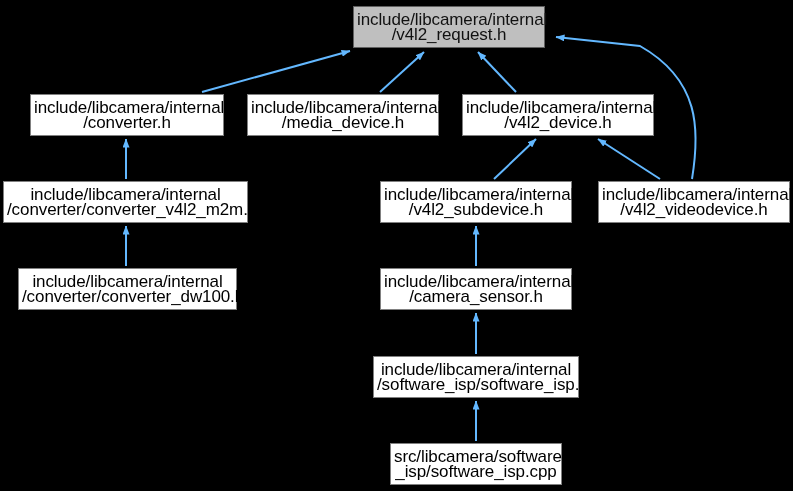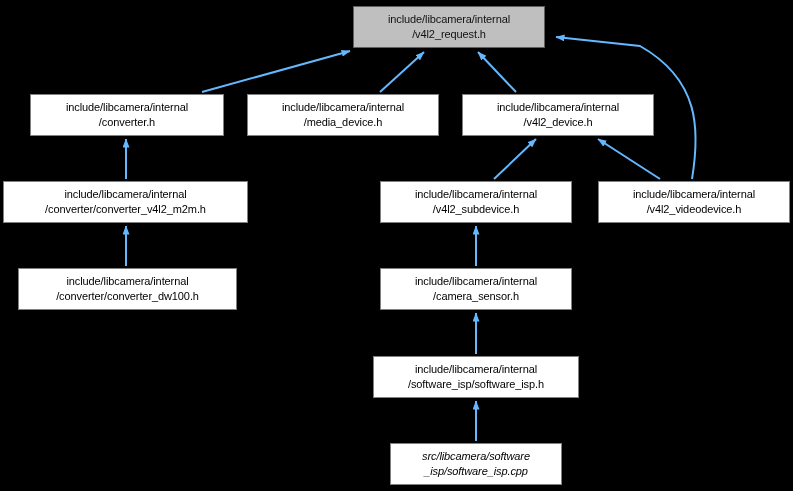--- a/index.html
+++ b/index.html
@@ -25,21 +25,21 @@
     width: 793px;
     height: 491px;
     pointer-events: none;
   }
   .node {
     position: absolute;
     box-sizing: border-box;
     border: 1px solid #808080;
     background: #ffffff;
     color: #000000;
-    font-size: 11px;
+    font-size: 17px;
     line-height: 15px;
     text-align: center;
     display: flex;
     align-items: center;
     justify-content: center;
     white-space: pre-line;
     letter-spacing: -0.1px;
     z-index: 2;
   }
   .node.root {
@@ -132,18 +132,18 @@
   <div class="node" style="left:380px; top:268px; width:192px; height:42px;">
     <span class="label">include/libcamera/internal
 /camera_sensor.h</span>
   </div>
 
   <div class="node" style="left:373px; top:356px; width:206px; height:42px;">
     <span class="label">include/libcamera/internal
 /software_isp/software_isp.h</span>
   </div>
 
-  <div class="node" style="left:390px; top:443px; width:172px; height:42px;font-style:italic;">
+  <div class="node" style="left:390px; top:443px; width:172px; height:42px;">
     <span class="label">src/libcamera/software
 _isp/software_isp.cpp</span>
   </div>
 
 </div>
 
 </body></html>

